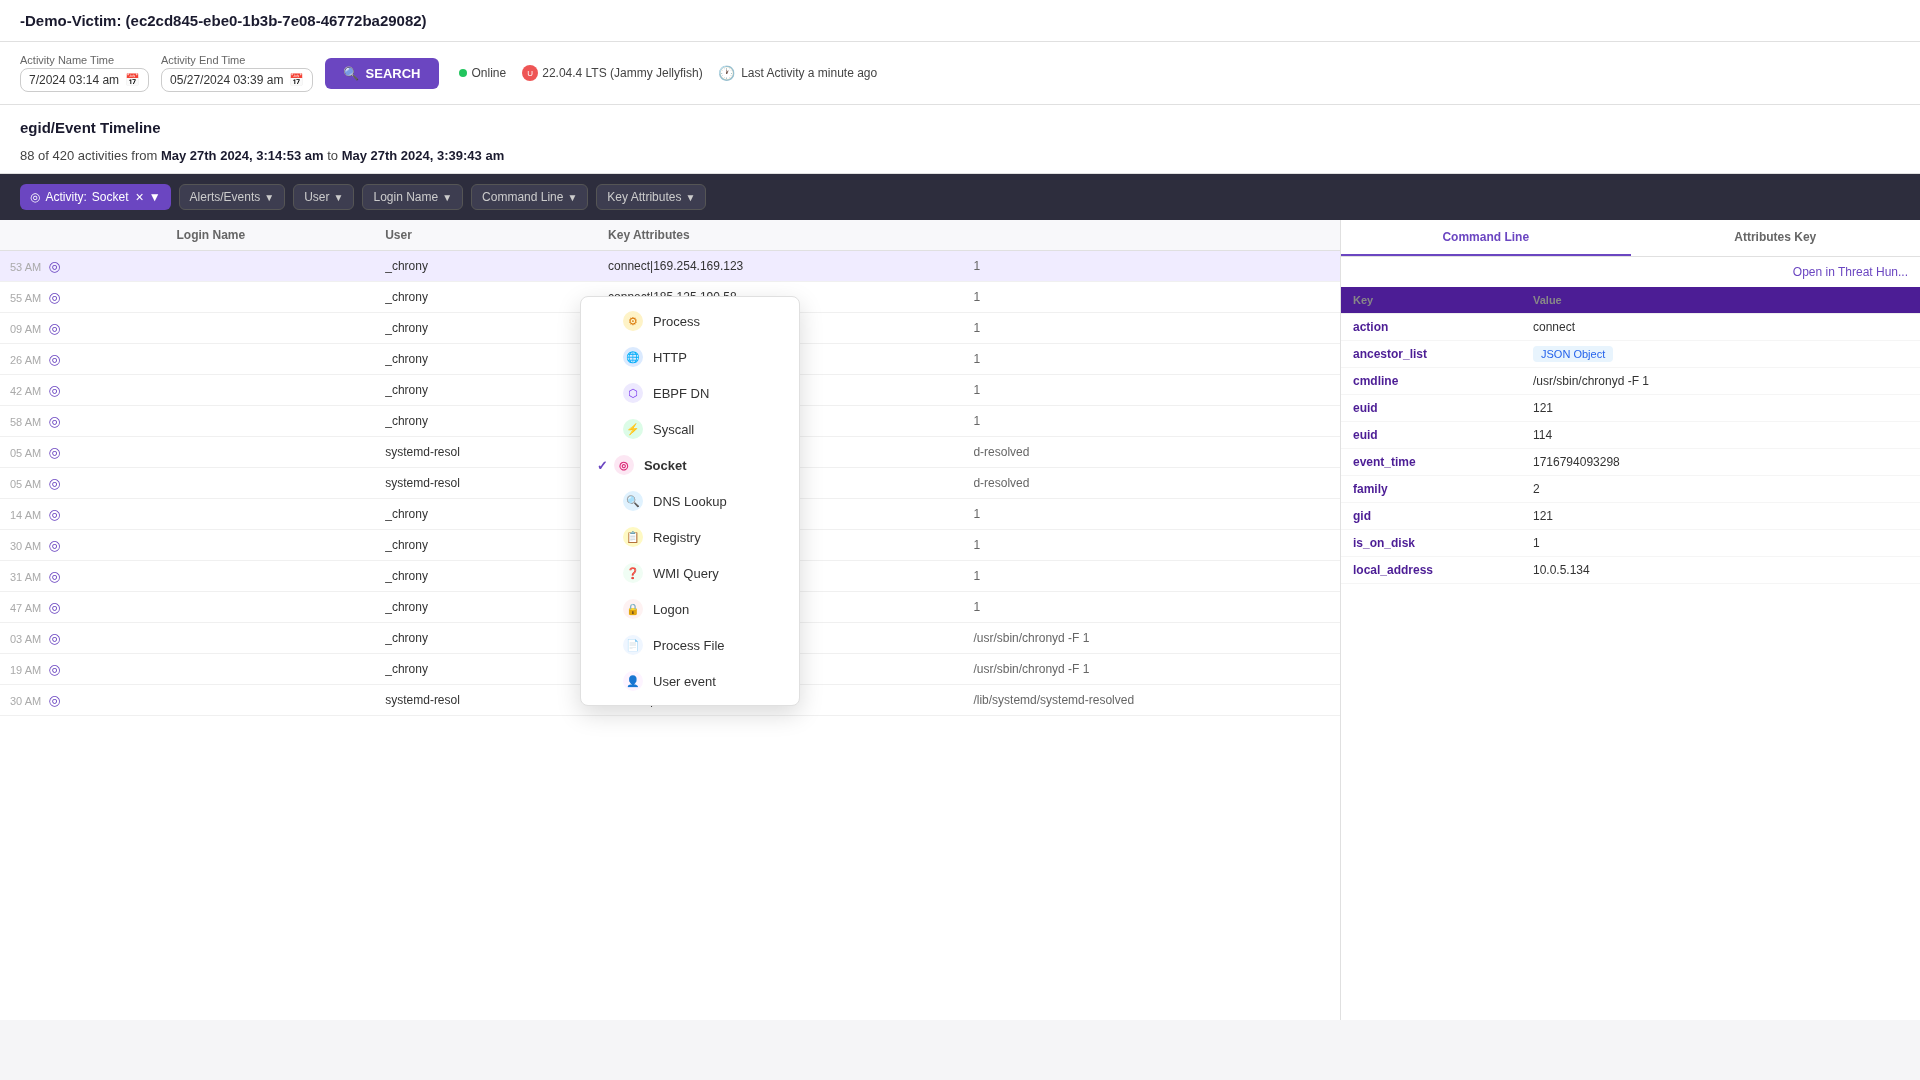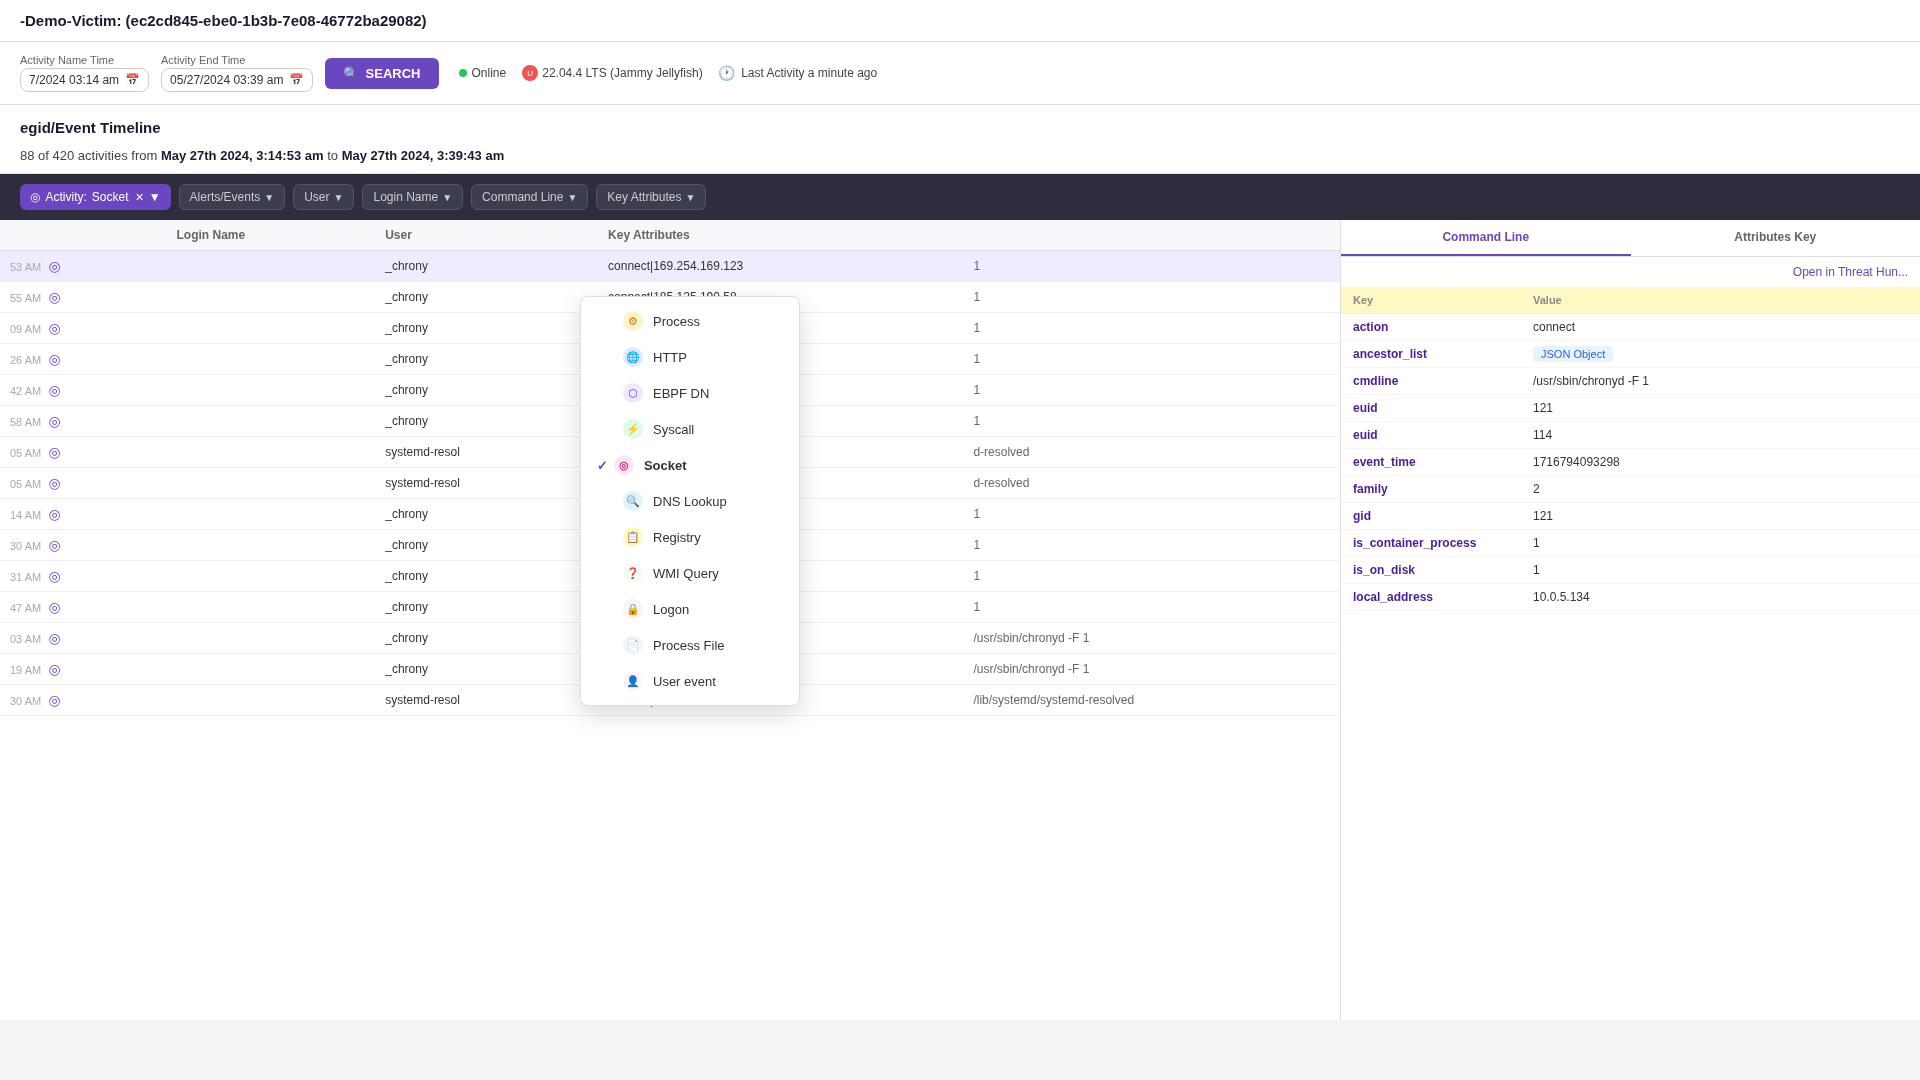--- a/index.html
+++ b/index.html
@@ -45,21 +45,21 @@
     tbody td { padding: 7px 10px; font-size: 12px; color: #333; white-space: nowrap; }
     .target-icon { color: #6b46c1; font-size: 14px; }
 
     .details-panel { width: 580px; border-left: 1px solid #e0e0e0; background: #fff; overflow-y: auto; }
     .details-header { display: flex; border-bottom: 1px solid #e0e0e0; }
     .details-tab { flex: 1; text-align: center; padding: 10px; font-size: 12px; font-weight: 600; color: #666; cursor: pointer; border-bottom: 2px solid transparent; }
     .details-tab.active { color: #6b46c1; border-bottom: 2px solid #6b46c1; }
     .details-top { padding: 8px 12px; display: flex; justify-content: flex-end; }
     .open-link { color: #6b46c1; font-size: 12px; text-decoration: none; cursor: pointer; }
     .kv-table { width: 100%; border-collapse: collapse; }
-    .kv-table thead th { background: #fef9c3; padding: 7px 12px; font-size: 11px; color: #888; font-weight: 600; border-bottom: 1px solid #eee; text-align: left; }
+    .kv-table thead th { background: #4c1d95; padding: 7px 12px; font-size: 11px; color: #888; font-weight: 600; border-bottom: 1px solid #eee; text-align: left; }
     .kv-table tbody td { padding: 6px 12px; font-size: 12px; color: #333; border-bottom: 1px solid #f5f5f5; vertical-align: top; }
     .kv-table tbody td:first-child { font-weight: 600; color: #4c1d95; width: 180px; }
     .json-badge { background: #e8f4fd; color: #2563eb; padding: 2px 8px; border-radius: 4px; font-size: 11px; }
     .dropdown-menu { position: absolute; left: 580px; top: 296px; width: 220px; background: #fff; border: 1px solid #e0e0e0; border-radius: 8px; box-shadow: 0 8px 24px rgba(0,0,0,0.15); z-index: 100; padding: 6px 0; }
     .dropdown-item { display: flex; align-items: center; gap: 10px; padding: 8px 16px; font-size: 13px; color: #333; cursor: pointer; }
     .dropdown-item.checked { font-weight: 600; }
     .item-icon { width: 20px; height: 20px; border-radius: 50%; display: flex; align-items: center; justify-content: center; font-size: 11px; }
     .check-mark { color: #6b46c1; font-weight: 700; margin-right: -4px; }
 
     
@@ -368,24 +368,20 @@
           </tr>
           <tr>
             <td>family</td>
             <td>2</td>
           </tr>
           <tr>
             <td>gid</td>
             <td>121</td>
           </tr>
           <tr>
-            <td>is_container_process</td>
-            <td>1</td>
-          </tr>
-          <tr>
             <td>is_on_disk</td>
             <td>1</td>
           </tr>
           <tr>
             <td>local_address</td>
             <td>10.0.5.134</td>
           </tr>
         </tbody>
     </table>
   </div>

